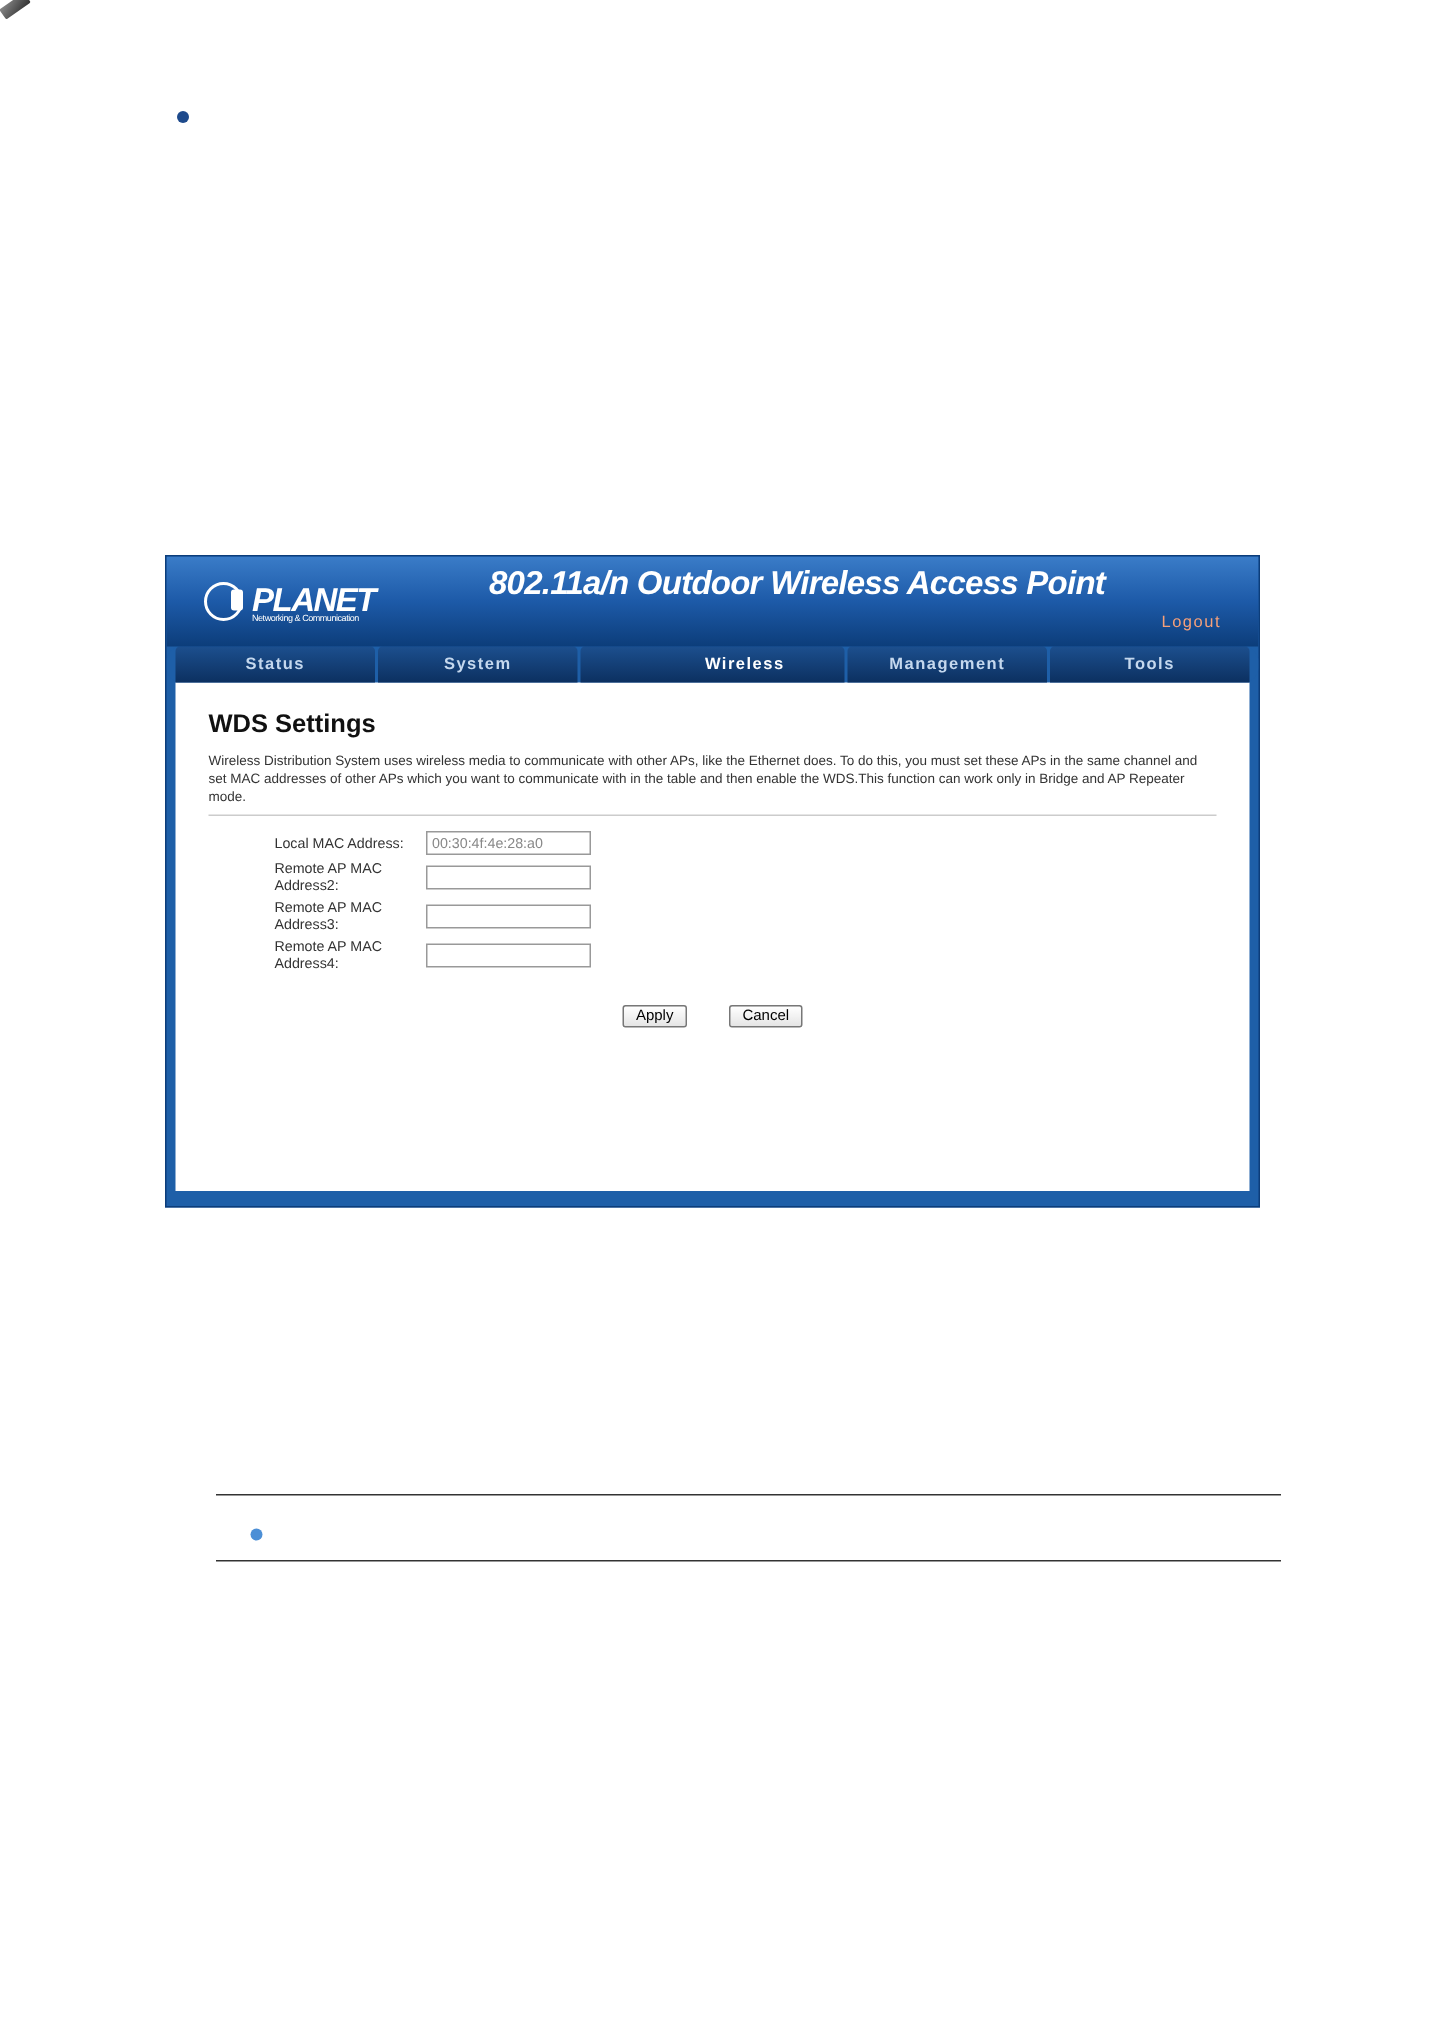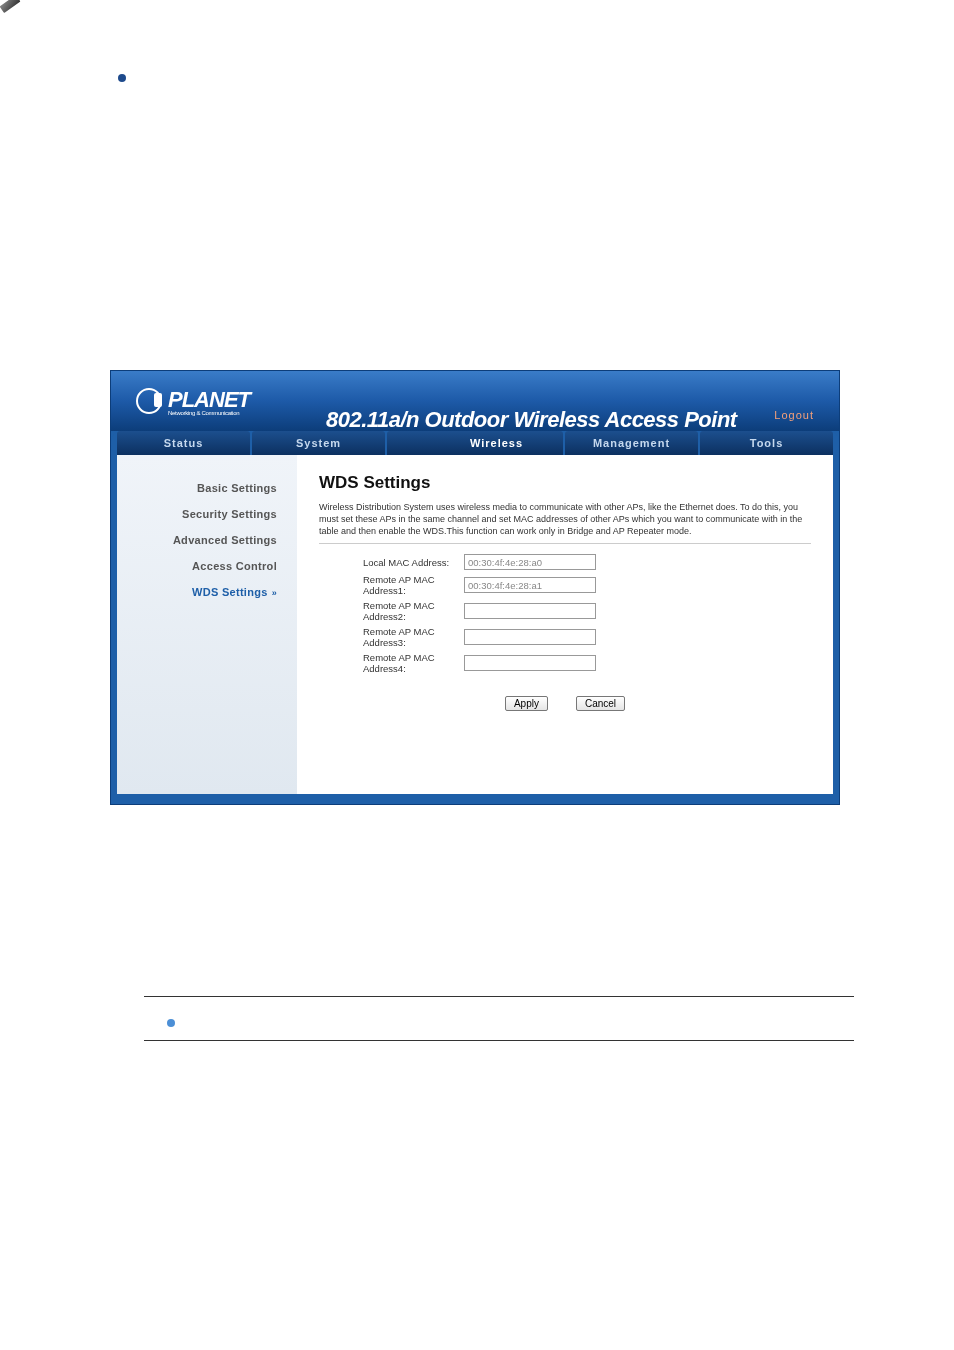--- a/index.html
+++ b/index.html
@@ -73,21 +73,21 @@
     }
     .logo-sub {
       color: #fff;
       font-size: 6px;
       letter-spacing: -0.3px;
       margin-top: -3px;
     }
     .banner-title {
       position: absolute;
       left: 215px;
-      top: 36px;
+      top: 5px;
       color: #fff;
       font-size: 22px;
       font-weight: 700;
       font-style: italic;
       letter-spacing: -0.5px;
     }
     .logout {
       position: absolute;
       right: 25px;
       bottom: 10px;
@@ -157,21 +157,21 @@
     }
     .divider { height: 1px; background: #ccc; margin: 6px 0 10px 0; }
     .field-row {
       display: flex;
       align-items: center;
       margin: 4px 0;
       font-size: 9.5px;
     }
     .field-label { width: 145px; color: #333; padding-left: 44px; }
     .field-input {
-      width: 132px;
+      width: 110px;
       height: 16px;
       border: 1px solid #999;
       background: #fff;
       font-size: 9.5px;
       padding: 0 3px;
       display: flex;
       align-items: center;
       color: #888;
     }
     .btn-row {
@@ -212,42 +212,31 @@
 
   <div class="tabs">
     <div class="tab">Status</div>
     <div class="tab">System</div>
     <div class="tab active">Wireless</div>
     <div class="tab">Management</div>
     <div class="tab">Tools</div>
   </div>
 
   <div class="content-area">
-    <div class="sidebar">
-      <div class="sidebar-item"><span>Basic Settings</span></div>
-      <div class="sidebar-item"><span>Security Settings</span></div>
-      <div class="sidebar-item"><span>Advanced Settings</span></div>
-      <div class="sidebar-item"><span>Access Control</span></div>
-      <div class="sidebar-item active"><span>WDS Settings</span><span class="chev">»</span></div>
-    </div>
 
     <div class="main-panel">
       <h2>WDS Settings</h2>
       <div class="desc">Wireless Distribution System uses wireless media to communicate with other APs, like the Ethernet does. To do this, you must set these APs in the same channel and set MAC addresses of other APs which you want to communicate with in the table and then enable the WDS.This function can work only in Bridge and AP Repeater mode.</div>
       <div class="divider"></div>
 
       <div class="field-row">
         <div class="field-label">Local MAC Address:</div>
         <div class="field-input">00:30:4f:4e:28:a0</div>
       </div>
       <div class="field-row">
-        <div class="field-label">Remote AP MAC Address1:</div>
-        <div class="field-input">00:30:4f:4e:28:a1</div>
-      </div>
-      <div class="field-row">
         <div class="field-label">Remote AP MAC Address2:</div>
         <div class="field-input"></div>
       </div>
       <div class="field-row">
         <div class="field-label">Remote AP MAC Address3:</div>
         <div class="field-input"></div>
       </div>
       <div class="field-row">
         <div class="field-label">Remote AP MAC Address4:</div>
         <div class="field-input"></div>

